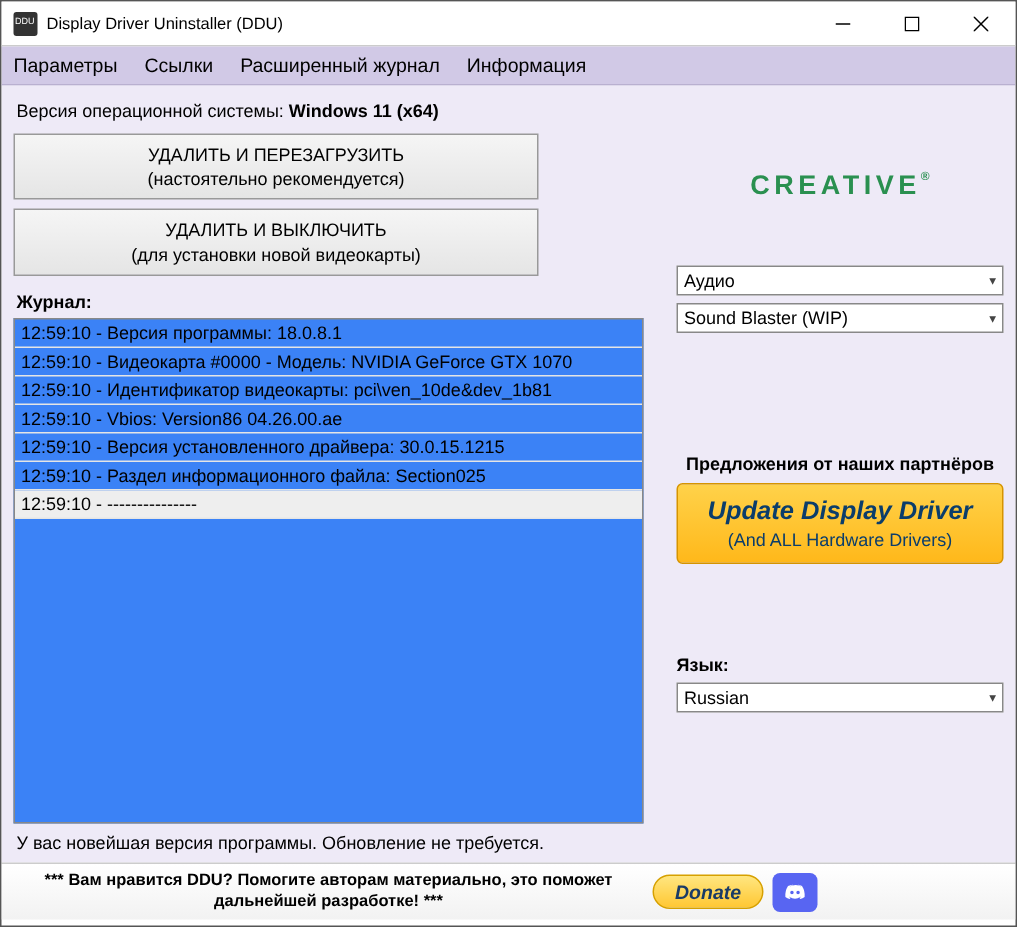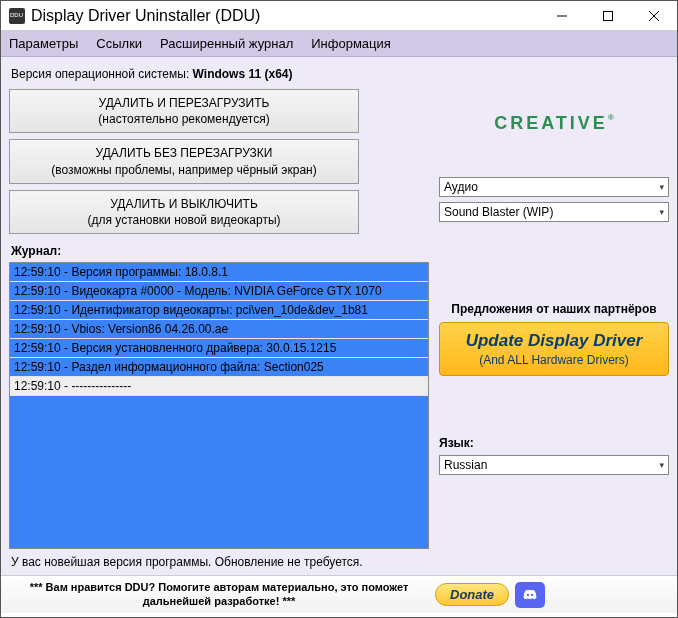--- a/index.html
+++ b/index.html
@@ -27,21 +27,21 @@
     border-radius: 2px;
     position: relative;
   }
   .titlebar .app-icon::before {
     content: "DDU";
     font-size: 6px;
     color: #fff;
     position: absolute;
     top: 4px; left: 1px;
   }
-  .titlebar .title { flex: 1; font-size: 16px; }
+  .titlebar .title { flex: 1; font-size: 11px; }
   .titlebar .win-btn {
     width: 46px; height: 30px;
     display: flex; align-items: center; justify-content: center;
     font-family: "Segoe MDL2 Assets", sans-serif;
     font-size: 10px;
   }
 
   .menubar {
     background: #d1c9e6;
     display: flex;
@@ -50,21 +50,21 @@
     font-size: 13px;
     border-bottom: 1px solid #b9b0d0;
   }
   .menubar .menu-item { padding: 2px 2px; cursor: default; }
 
   .content {
     background: #eeeaf7;
     display: flex;
     height: 518px;
     padding: 6px 8px 4px 8px;
-    gap: 10px;
+    gap: 22px;
   }
   .left-col { width: 420px; display: flex; flex-direction: column; }
   .right-col { flex: 1; display: flex; flex-direction: column; }
 
   .os-line { font-size: 12px; padding: 4px 2px 8px 2px; }
   .os-line b { font-weight: 600; }
 
   .big-btn {
     display: block;
     width: 350px;
@@ -225,24 +225,20 @@
   <div class="left-col">
     <div class="os-line">
       <span>Версия операционной системы: </span><b>Windows 11 (x64)</b>
     </div>
 
     <div class="big-btn">
       <div>УДАЛИТЬ И ПЕРЕЗАГРУЗИТЬ</div>
       <div>(настоятельно рекомендуется)</div>
     </div>
     <div class="big-btn">
-      <div>УДАЛИТЬ БЕЗ ПЕРЕЗАГРУЗКИ</div>
-      <div>(возможны проблемы, например чёрный экран)</div>
-    </div>
-    <div class="big-btn">
       <div>УДАЛИТЬ И ВЫКЛЮЧИТЬ</div>
       <div>(для установки новой видеокарты)</div>
     </div>
 
     <div class="journal-label">Журнал:</div>
 
     <div class="log-box">
       <div class="log-row">12:59:10 - Версия программы: 18.0.8.1</div>
       <div class="log-row">12:59:10 - Видеокарта #0000 - Модель: NVIDIA GeForce GTX 1070</div>
       <div class="log-row">12:59:10 - Идентификатор видеокарты: pci\ven_10de&amp;dev_1b81</div>

